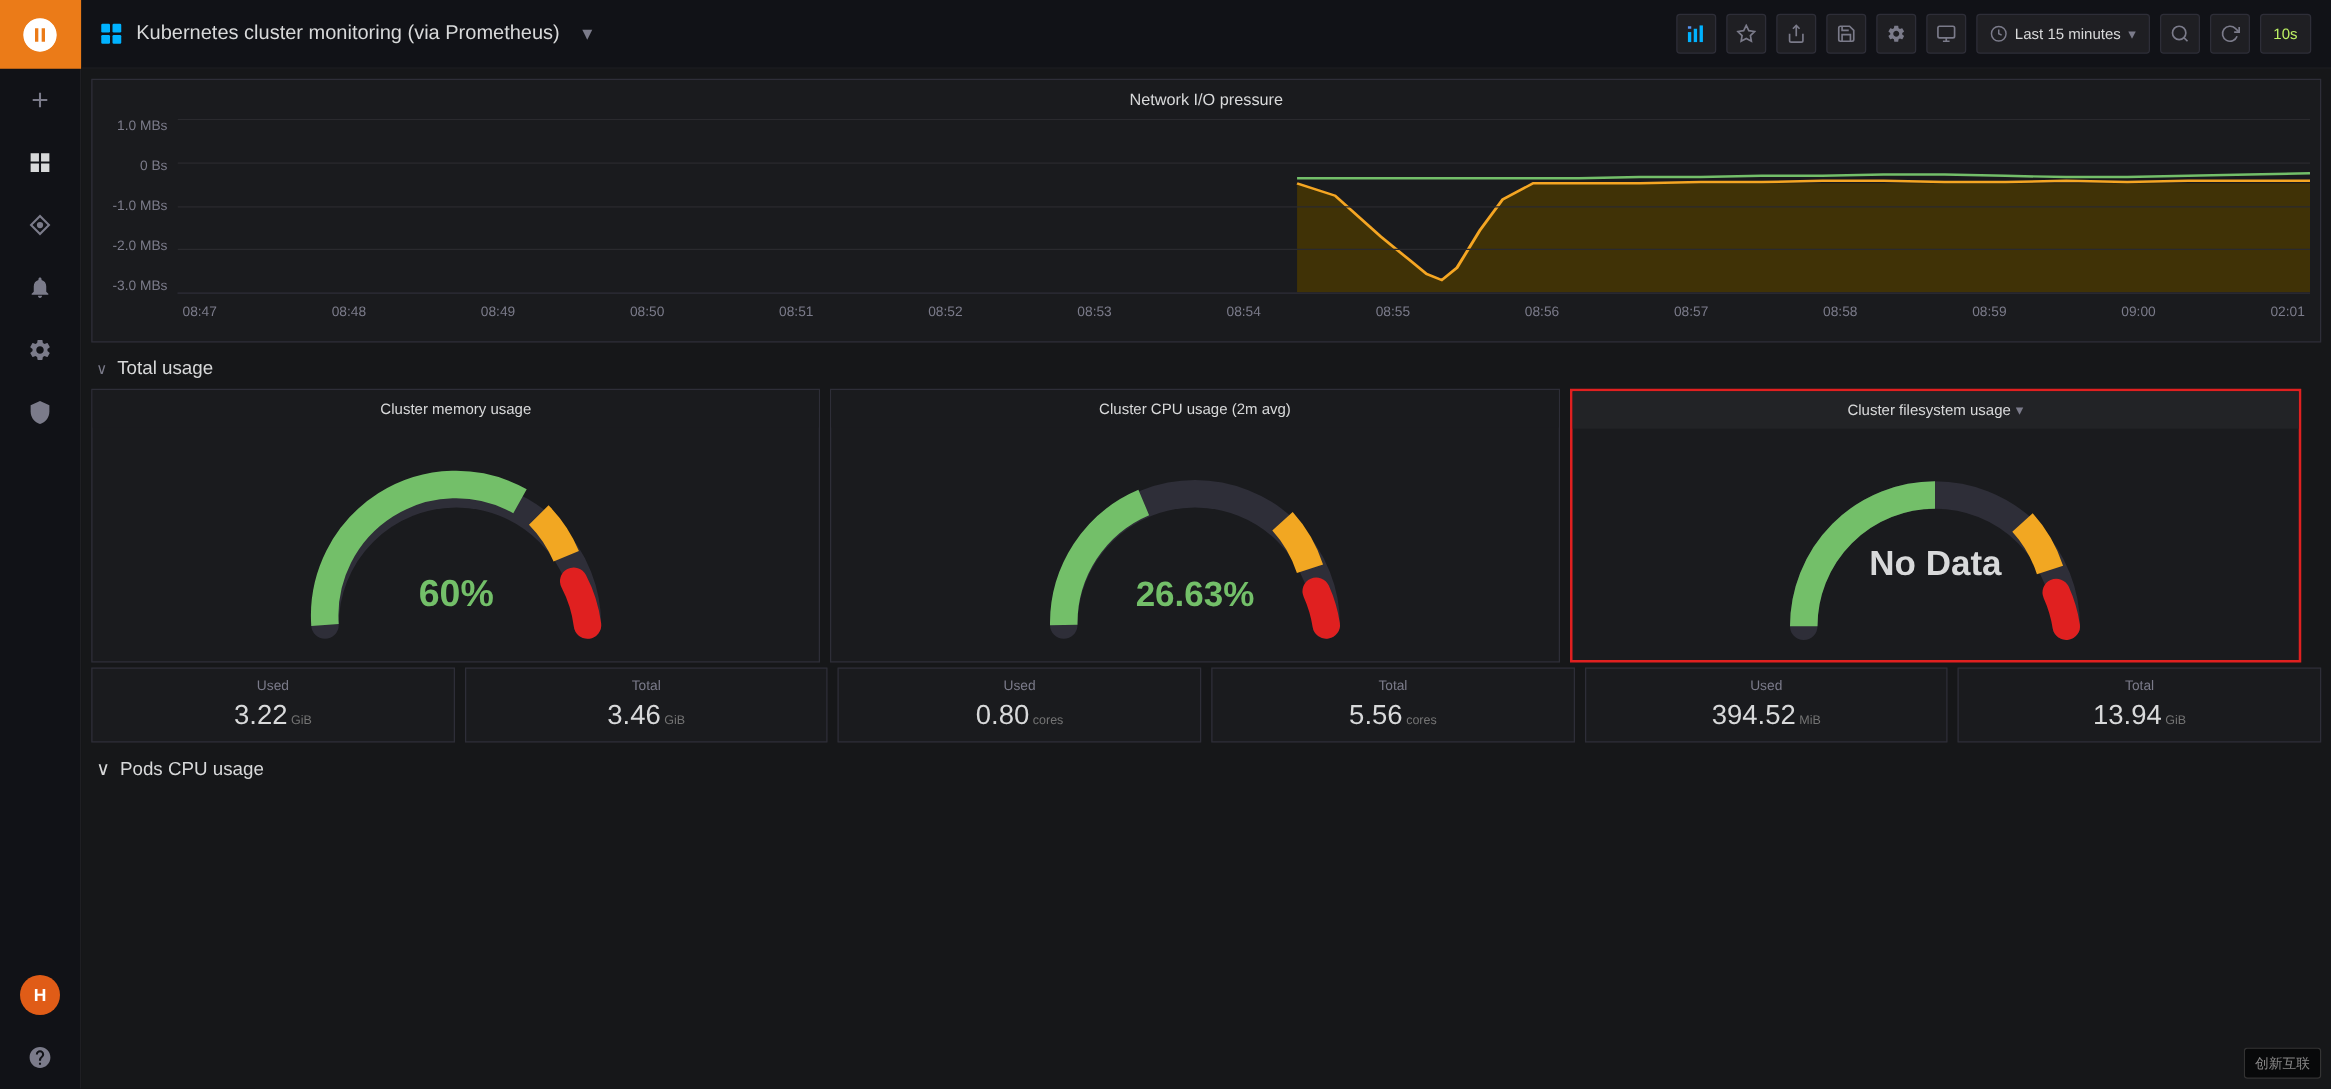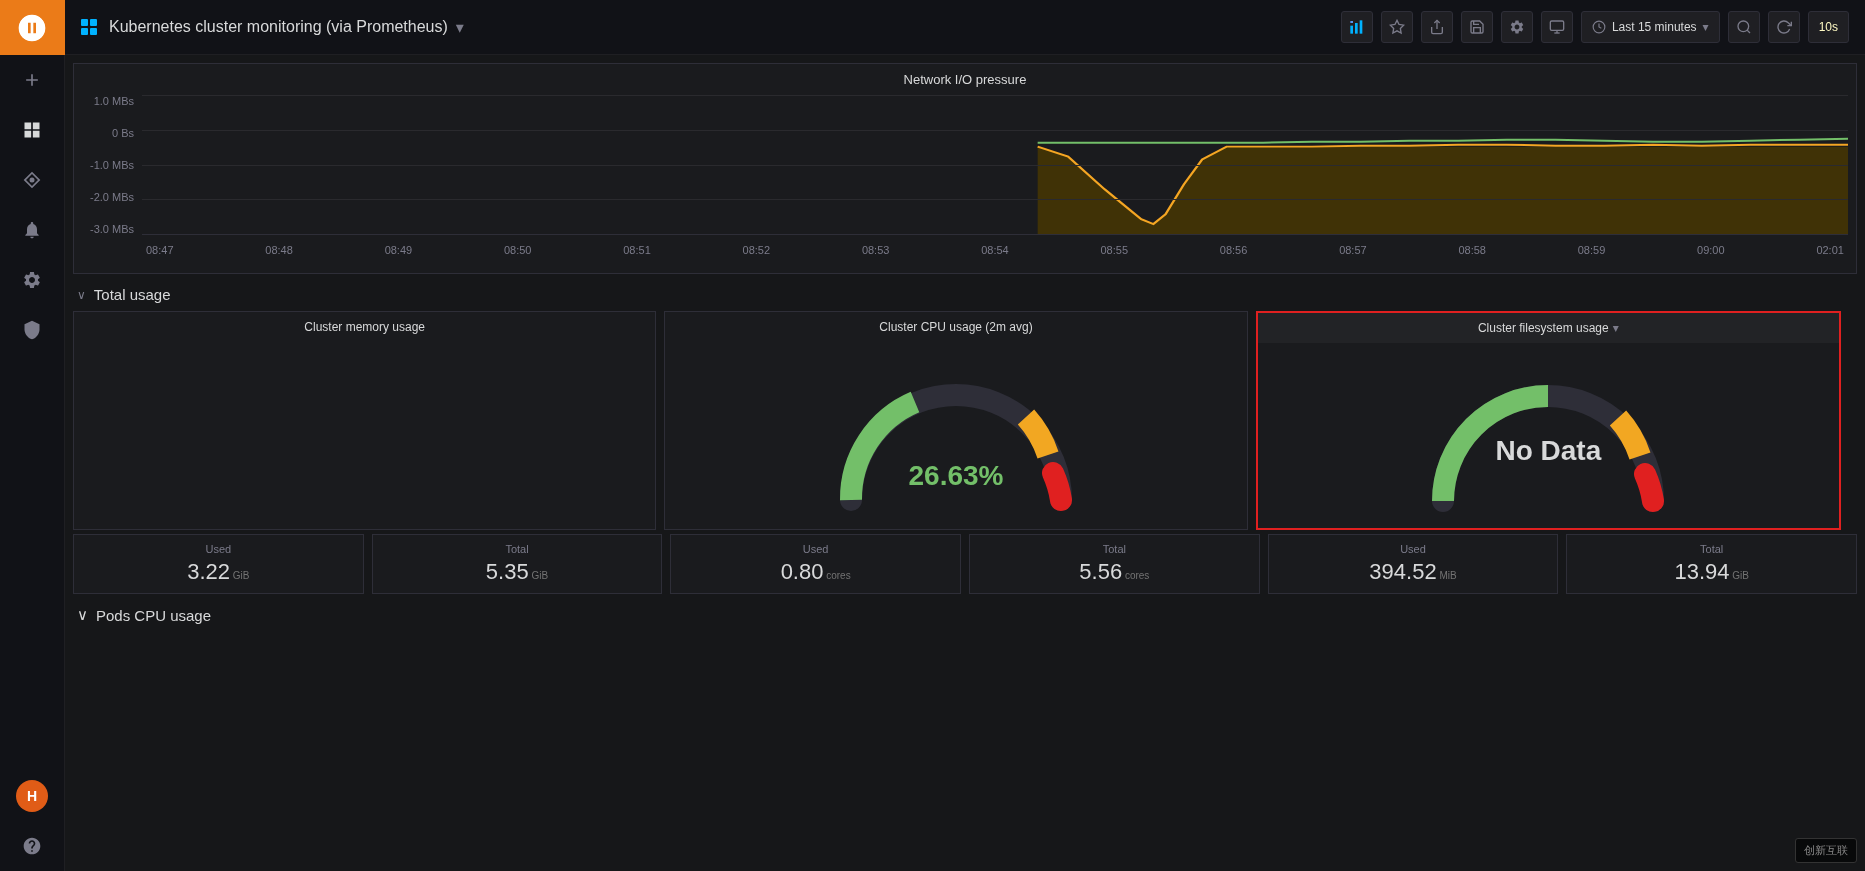--- a/index.html
+++ b/index.html
@@ -15,25 +15,25 @@
     .sidebar-item.active { color: #d8d9da; }
     .sidebar-bottom { margin-top: auto; }
     .sidebar-avatar { width: 32px; height: 32px; border-radius: 50%; background: #e05c17; display: flex; align-items: center; justify-content: center; font-weight: bold; font-size: 14px; color: white; }
 
     
     .main { flex: 1; display: flex; flex-direction: column; overflow: hidden; }
 
     
     .topbar { height: 55px; background: #111217; border-bottom: 1px solid #1f1f23; display: flex; align-items: center; padding: 0 16px; gap: 12px; flex-shrink: 0; }
     .topbar-icon { display: flex; align-items: center; gap: 6px; color: #7b7b8a; }
-    .topbar-title { font-size: 16px; color: #d8d9da; font-weight: 500; flex: 1; display: flex; align-items: center; gap: 8px; }
+    .topbar-title { font-size: 16px; color: #d8d9da; font-weight: 500; flex: 1; display: flex; align-items: center; gap: 18px; }
     .topbar-actions { display: flex; align-items: center; gap: 8px; }
     .topbar-btn { width: 32px; height: 32px; display: flex; align-items: center; justify-content: center; background: #1f1f23; border: 1px solid #2e2e38; border-radius: 3px; cursor: pointer; color: #7b7b8a; }
     .time-range { display: flex; align-items: center; gap: 6px; background: #1f1f23; border: 1px solid #2e2e38; border-radius: 3px; padding: 0 10px; height: 32px; cursor: pointer; color: #d8d9da; font-size: 12px; }
-    .refresh-interval { background: #1f1f23; border: 1px solid #2e2e38; border-radius: 3px; padding: 0 10px; height: 32px; display: flex; align-items: center; color: #fef9c3; font-size: 12px; cursor: pointer; }
+    .refresh-interval { background: #1f1f23; border: 1px solid #2e2e38; border-radius: 3px; padding: 0 10px; height: 32px; display: flex; align-items: center; color: #bef264; font-size: 12px; cursor: pointer; }
 
     
     .dashboard { flex: 1; overflow-y: auto; padding: 0; background: #161719; }
 
     
     .network-panel { background: #1a1b1e; border: 1px solid #2e2e38; margin: 8px 8px 4px 8px; padding: 8px; }
     .panel-title { text-align: center; font-size: 13px; color: #d8d9da; margin-bottom: 8px; }
     .chart-container { position: relative; height: 170px; }
     .chart-y-axis { position: absolute; left: 0; top: 0; bottom: 30px; width: 60px; display: flex; flex-direction: column; justify-content: space-between; align-items: flex-end; padding-right: 8px; font-size: 11px; color: #7b7b8a; }
     .chart-area { position: absolute; left: 60px; right: 0; top: 0; bottom: 30px; border-bottom: 1px solid #2e2e38; overflow: hidden; }
@@ -267,20 +267,34 @@
         <span class="chevron">∨</span>
         <span>Total usage</span>
       </div>
 
       <div class="gauge-row">
 
         <div class="gauge-panel">
           <div class="gauge-panel-title">
             <span>Cluster memory usage</span>
           </div>
+          <div class="gauge-canvas">
+            <svg width="260" height="160" viewBox="0 0 260 160">
+
+              <path d="M 25 145 A 105 105 0 0 1 235 145" fill="none" stroke="#2e2e38" stroke-width="22" stroke-linecap="round"></path>
+
+              <path d="M 25 145 A 105 105 0 0 1 181 46" fill="none" stroke="#73bf69" stroke-width="22" stroke-linecap="butt"></path>
+
+              <path d="M 196 57 A 105 105 0 0 1 218 90" fill="none" stroke="#f2a722" stroke-width="22" stroke-linecap="butt"></path>
+
+              <path d="M 224 110 A 105 105 0 0 1 235 145" fill="none" stroke="#e02020" stroke-width="22" stroke-linecap="round"></path>
+
+              <text x="130" y="130" text-anchor="middle" font-size="30" font-weight="bold" fill="#73bf69">60%</text>
+            </svg>
+          </div>
         </div>
 
         <div class="gauge-panel">
           <div class="gauge-panel-title">
             <span>Cluster CPU usage (2m avg)</span>
           </div>
           <div class="gauge-canvas">
             <svg width="260" height="160" viewBox="0 0 260 160">
 
               <path d="M 25 145 A 105 105 0 0 1 235 145" fill="none" stroke="#2e2e38" stroke-width="22" stroke-linecap="round"></path>
@@ -322,21 +336,21 @@
         <div style="flex:1;display:flex;gap:8px;">
           <div class="stat-cell">
             <div class="stat-label">Used</div>
             <div class="stat-value">
               <span>3.22</span><span class="unit"> GiB</span>
             </div>
           </div>
           <div class="stat-cell">
             <div class="stat-label">Total</div>
             <div class="stat-value">
-              <span>5.35</span><span class="unit"> GiB</span>
+              <span>3.46</span><span class="unit"> GiB</span>
             </div>
           </div>
         </div>
 
         <div style="flex:1;display:flex;gap:8px;">
           <div class="stat-cell">
             <div class="stat-label">Used</div>
             <div class="stat-value">
               <span>0.80</span><span class="unit"> cores</span>
             </div>

